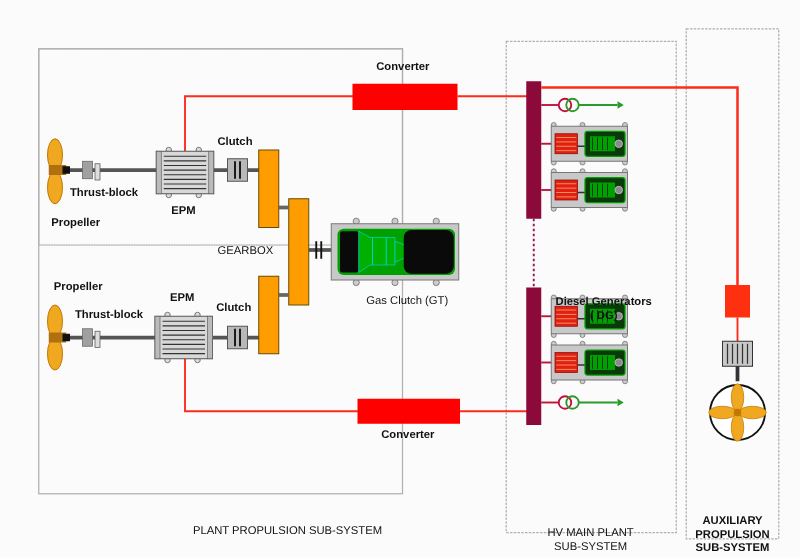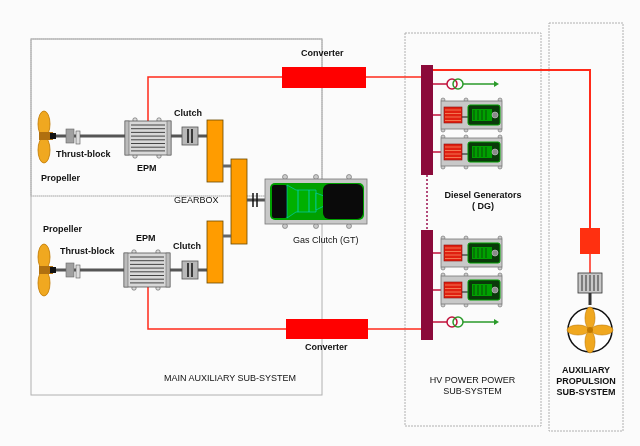--- a/index.html
+++ b/index.html
@@ -1,19 +1,19 @@
 <!DOCTYPE html>
 <html><head>
   <meta charset="utf-8">
   <style>
     html, body { margin: 0; padding: 0; background: #ffffff; }
     body { width: 640px; height: 446px; position: relative; overflow: hidden; font-family: "Liberation Sans", sans-serif; }
     #stage { position: absolute; left: 0; top: 0; width: 640px; height: 446px; background: #fbfbfb; }
     .lbl { position: absolute; font-family: "Liberation Sans", sans-serif; font-size: 9px; font-weight: bold; color: #111; white-space: nowrap; }
-    .panel-lbl { position: absolute; font-family: "Liberation Sans", sans-serif; font-size: 9px; color: #111; text-align: center; line-height: 11px; white-space: pre-line; }
+    .panel-lbl { position: absolute; font-family: "Liberation Sans", sans-serif; font-size: 9px; color: #111; text-align: center; line-height: 11px; white-space: pre-line; margin-top: 46px; }
     svg { position: absolute; left: 0; top: 0; }
   </style>
 </head>
 <body>
 
 <div id="stage">
 
   <svg width="640" height="446" viewBox="0 0 640 446">
 
     <rect x="31" y="39" width="291" height="157" fill="none" stroke="#b8b8b8" stroke-width="1" stroke-dasharray="1,1"></rect>
@@ -275,19 +275,19 @@
   <div class="lbl" style="left:60px; top:246px;">Thrust-block</div>
   <div class="lbl" style="left:41px; top:173px;">Propeller</div>
   <div class="lbl" style="left:43px; top:224px;">Propeller</div>
   <div class="lbl" style="left:137px; top:163px;">EPM</div>
   <div class="lbl" style="left:136px; top:233px;">EPM</div>
   <div class="lbl" style="left:174px; top:195px; font-weight:normal;text-align:right;">GEARBOX</div>
   <div class="lbl" style="left:293px; top:235px; font-weight:normal;">Gas Clutch (GT)</div>
   <div class="panel-lbl" style="left:438px; top:190px; width:90px; font-weight:bold;">Diesel Generators
 ( DG)</div>
 
-  <div class="panel-lbl" style="left:140px; top:373px; width:180px;">MAIN AUXILIARY SUB-SYSTEM</div>
-  <div class="panel-lbl" style="left:410px; top:375px; width:125px;">HV POWER POWER
+  <div class="panel-lbl" style="left:140px; top:373px; width:180px;">PLANT PROPULSION SUB-SYSTEM</div>
+  <div class="panel-lbl" style="left:410px; top:375px; width:125px;">HV MAIN PLANT
 SUB-SYSTEM</div>
   <div class="panel-lbl" style="left:551px; top:365px; width:70px;font-weight:bold;">AUXILIARY
 PROPULSION
 SUB-SYSTEM</div>
 </div>
 
 </body></html>

